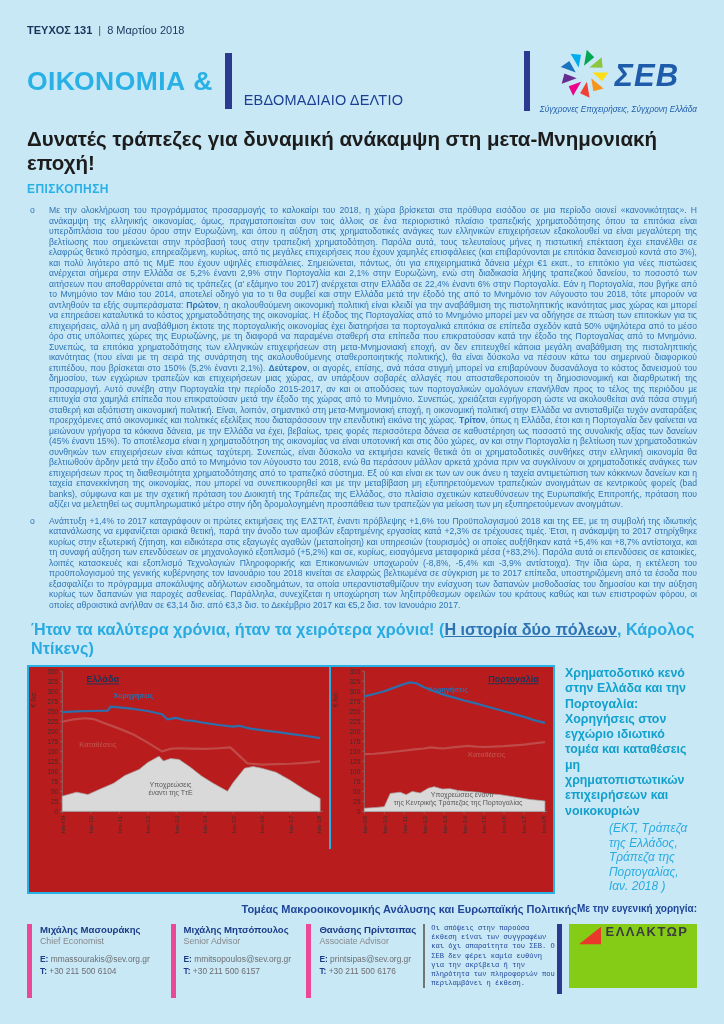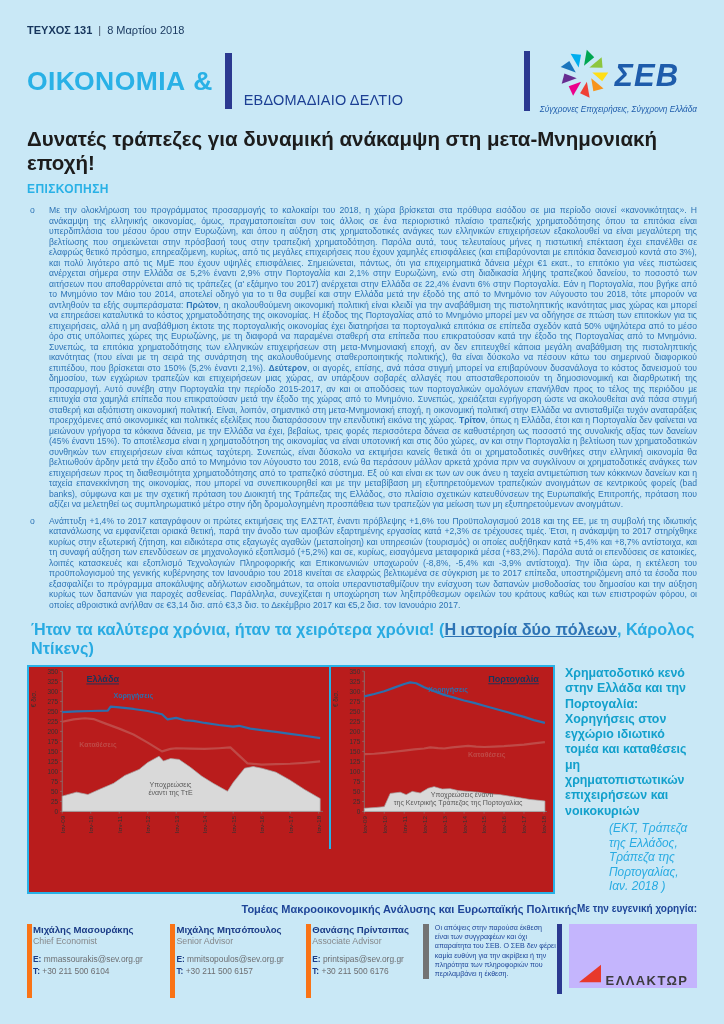--- a/index.html
+++ b/index.html
@@ -42,32 +42,32 @@
   .chart-panel svg{display:block;}
   svg text{font-family:"Liberation Sans",sans-serif;}
   .chart-note{width:156px;padding-left:10px;padding-top:1px;}
   .note-head{color:#12a0cc;font-weight:bold;font-size:12.4px;line-height:15.3px;}
   .note-src{color:#29abe2;font-style:italic;font-size:11.9px;line-height:14.6px;margin-top:2px;margin-left:44px;}
   
   .footer-band{display:flex;justify-content:flex-end;align-items:center;margin-top:9px;}
   .division{color:#1e4598;font-weight:bold;font-size:11px;}
   .sponsor-label{color:#1e4598;font-weight:bold;font-size:10px;}
   .contacts-row{display:flex;margin-top:9px;justify-content:space-between;align-items:flex-start;}
-  .card{border-left:5px solid #f97316;padding-left:1px;min-height:74px;box-sizing:border-box;}
+  .card{border-left:5px solid #ec4899;padding-left:8px;min-height:74px;box-sizing:border-box;}
   .card.c1{width:150px;}.card.c2{width:142px;}.card.c3{width:122px;}
   .cname{font-size:9.6px;font-weight:bold;color:#1b3c87;}
   .crole{font-size:8.8px;color:#85878a;margin-top:1px;}
   .cline{font-size:8.4px;color:#6d6e71;margin-top:2px;}
   .cline.first{margin-top:8px;}
   .cl-label{font-weight:bold;color:#1b3c87;}
-  .disc-card{border-left:6px solid #737373;padding-left:6px;width:140px;box-sizing:border-box;}
+  .disc-card{border-left:2px solid #737373;padding-left:6px;width:140px;box-sizing:border-box;font-family:Liberation Mono, monospace;}
   .disc{font-size:7.1px;color:#1e4598;line-height:1.3;}
   .sponsor{display:flex;}
   .sponsor .vbar2{width:5px;background:#2b3990;margin-right:7px;height:70px;}
-  .sponsor-box{background:#c4b5fd;width:128px;height:64px;display:flex;align-items:flex-end;justify-content:center;gap:4px;}
+  .sponsor-box{background:#84cc16;width:128px;height:64px;display:flex;align-items:flex-start;justify-content:center;gap:4px;}
   .elk-text{font-size:13px;font-weight:bold;color:#3c3c3e;letter-spacing:1.4px;}
 </style>
 </head>
 <body>
 
 <div class="page">
 
   <div class="issue-line">
     <span class="issue">ΤΕΥΧΟΣ 131</span><span class="issue-sep">|</span><span class="date">8 Μαρτίου 2018</span>
   </div>

